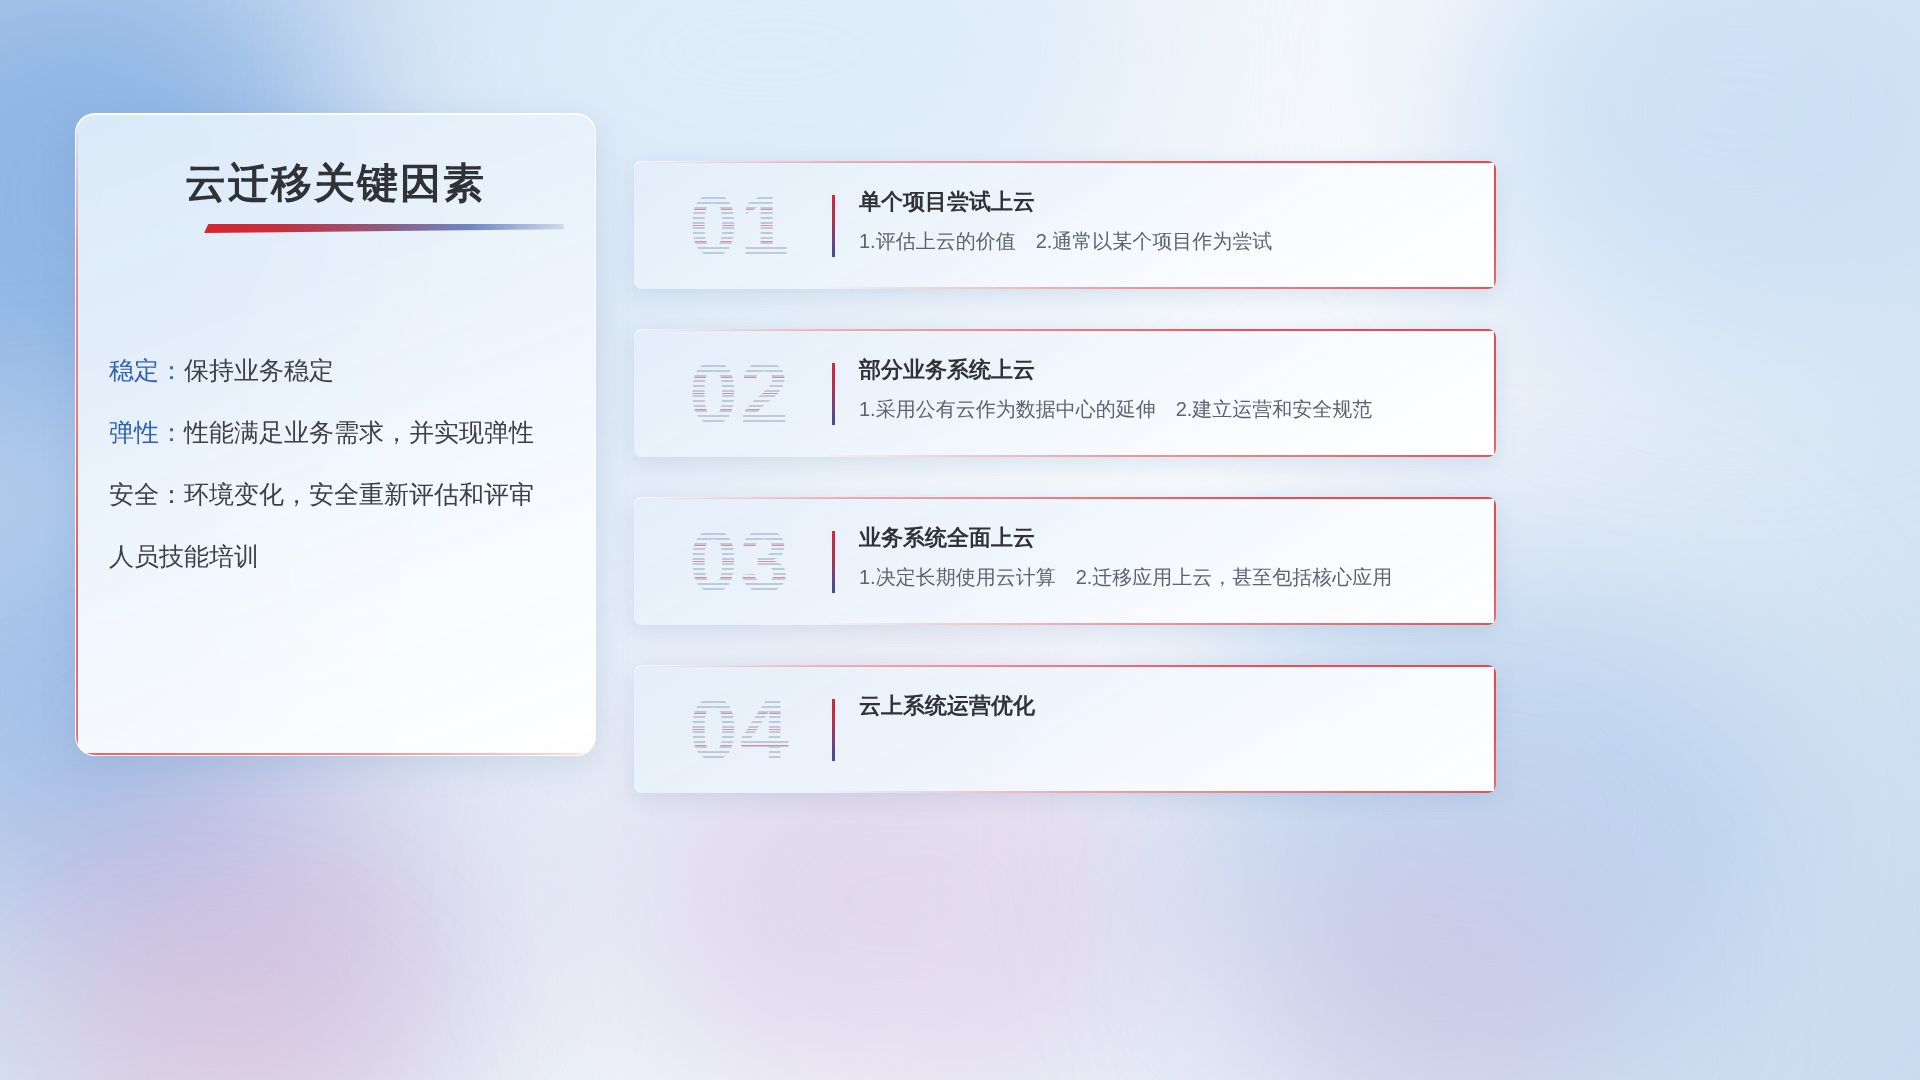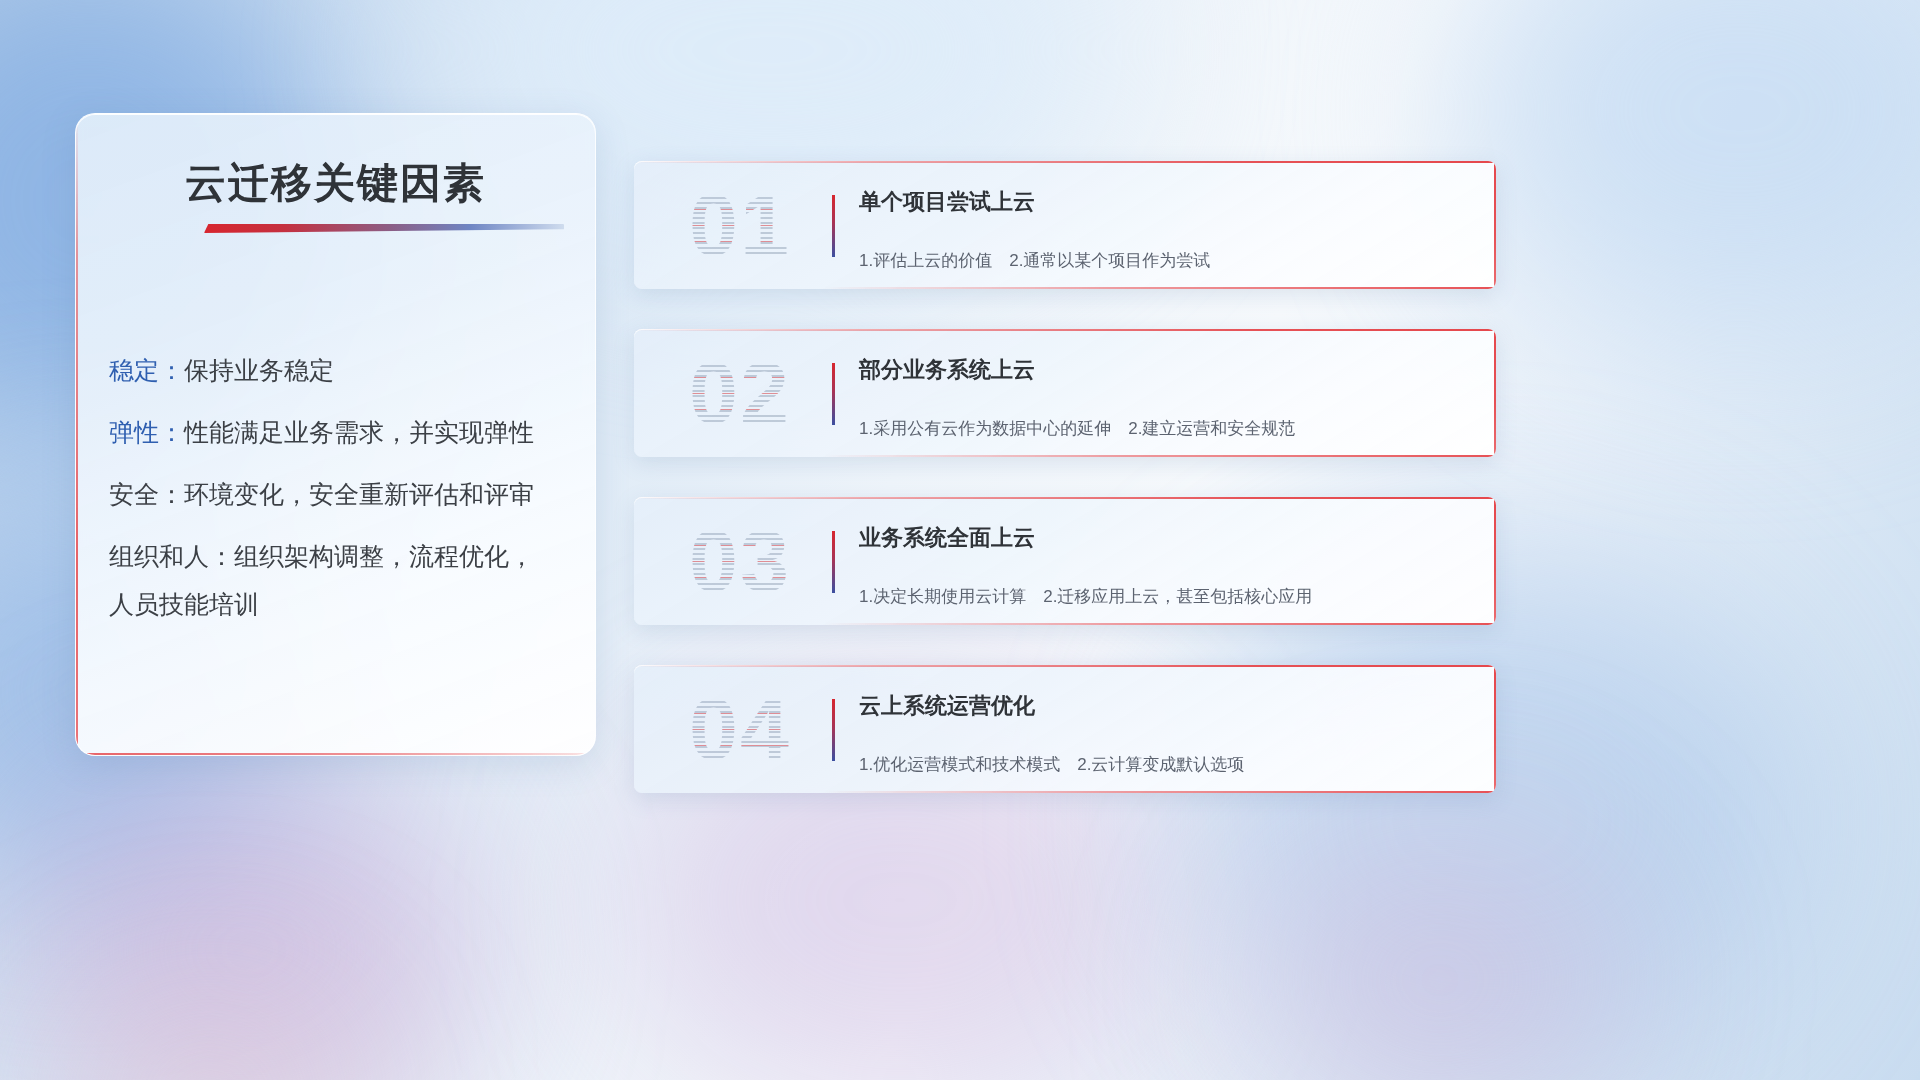--- a/index.html
+++ b/index.html
@@ -106,21 +106,21 @@
     pointer-events:none;
   }
   .card-bar{
     position:absolute;left:198px;top:34px;width:3px;height:62px;
     background:linear-gradient(180deg,#d7262f 0%,#a93354 45%,#3b4fa0 100%);
   }
   .card-title{
     position:absolute;left:225px;top:26px;font-size:22px;font-weight:bold;color:#2f3338;
   }
   .card-sub{
-    position:absolute;left:225px;top:88px;font-size:17px;color:#5c6370;white-space:nowrap;
+    position:absolute;left:225px;top:67px;font-size:20px;color:#5c6370;white-space:nowrap;
   }
 </style>
 </head>
 <body>
 
 <div id="bg">
   <div class="bgbase"></div>
   <div class="blob b1"></div>
   <div class="blob b2"></div>
   <div class="blob b3"></div>
@@ -132,21 +132,20 @@
   <div class="blob b9"></div>
 </div>
 
 <div id="left-panel">
   <div class="panel-title">云迁移关键因素</div>
   <div class="title-rule"></div>
   <div class="factor-list">
       <div class="factor"><span class="k">稳定：</span><span class="v">保持业务稳定</span></div>
       <div class="factor"><span class="k">弹性：</span><span class="v">性能满足业务需求，并实现弹性</span></div>
       <div class="factor"><span class="k plain">安全：</span><span class="v">环境变化，安全重新评估和评审</span></div>
-      <div class="factor wrapline"><span class="k plain">组织和人：</span><span class="v">组织架构调整，流程优化，</span></div>
       <div class="factor"><span class="k plain"></span><span class="v">人员技能培训</span></div>
     </div>
 </div>
 
 <div id="cards">
     <div class="card">
       <div class="card-accent-top"></div>
       <div class="card-accent-right"></div>
       <div class="card-accent-bottom"></div>
       <div class="card-num">01</div>
@@ -176,15 +175,14 @@
       <div class="card-sub">1.决定长期使用云计算　2.迁移应用上云，甚至包括核心应用</div>
     </div>
     <div class="card">
       <div class="card-accent-top"></div>
       <div class="card-accent-right"></div>
       <div class="card-accent-bottom"></div>
       <div class="card-num">04</div>
       <div class="card-num-tint">04</div>
       <div class="card-bar"></div>
       <div class="card-title">云上系统运营优化</div>
-      <div class="card-sub">1.优化运营模式和技术模式　2.云计算变成默认选项</div>
     </div>
   </div>
 
 </body></html>

